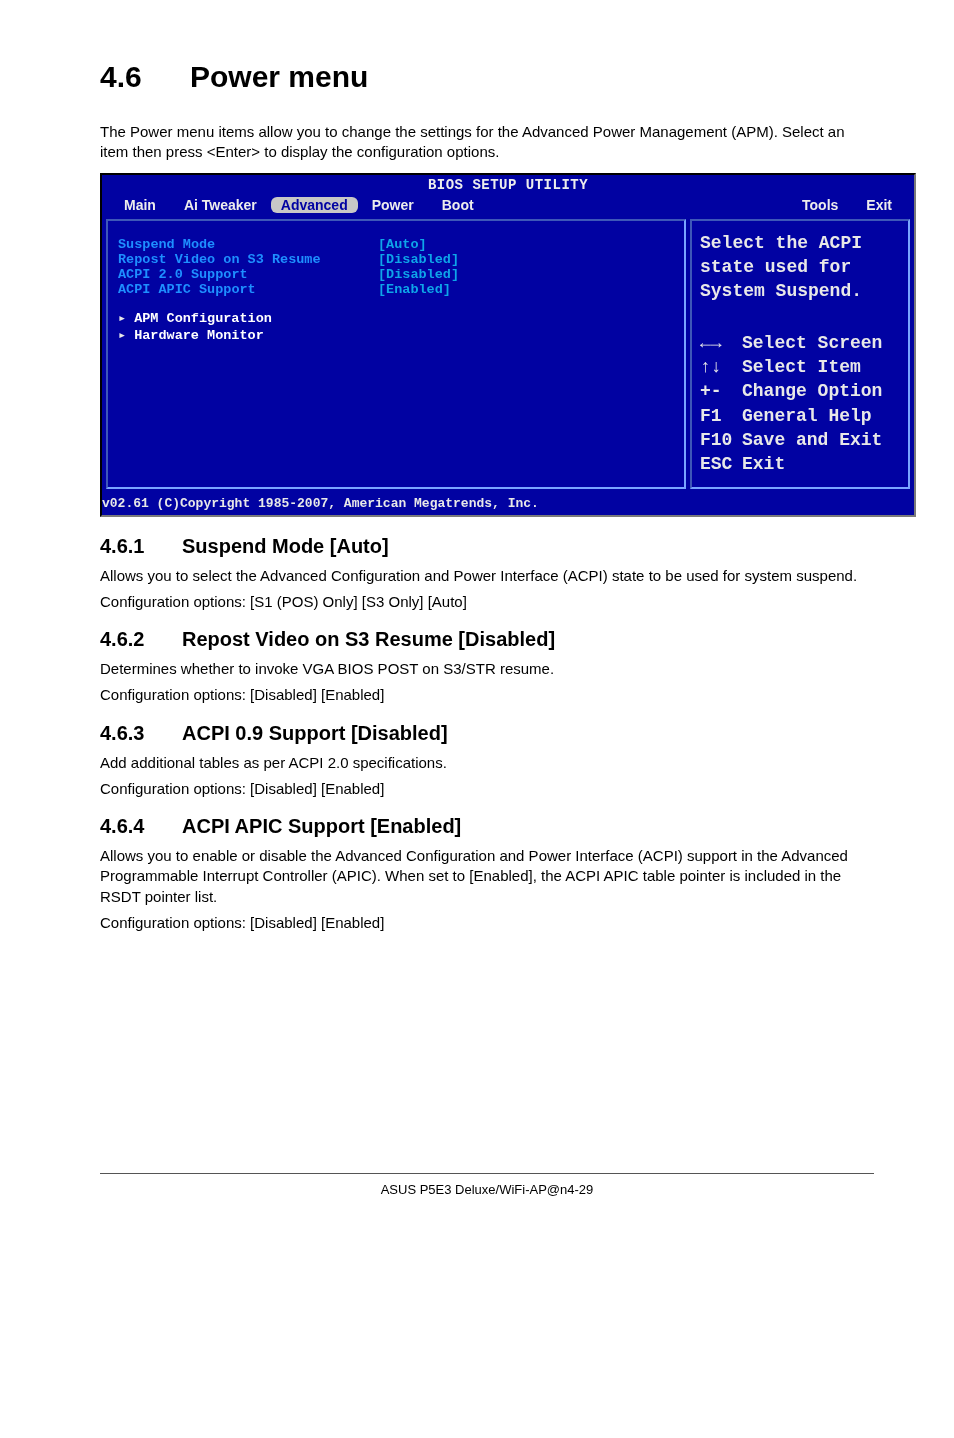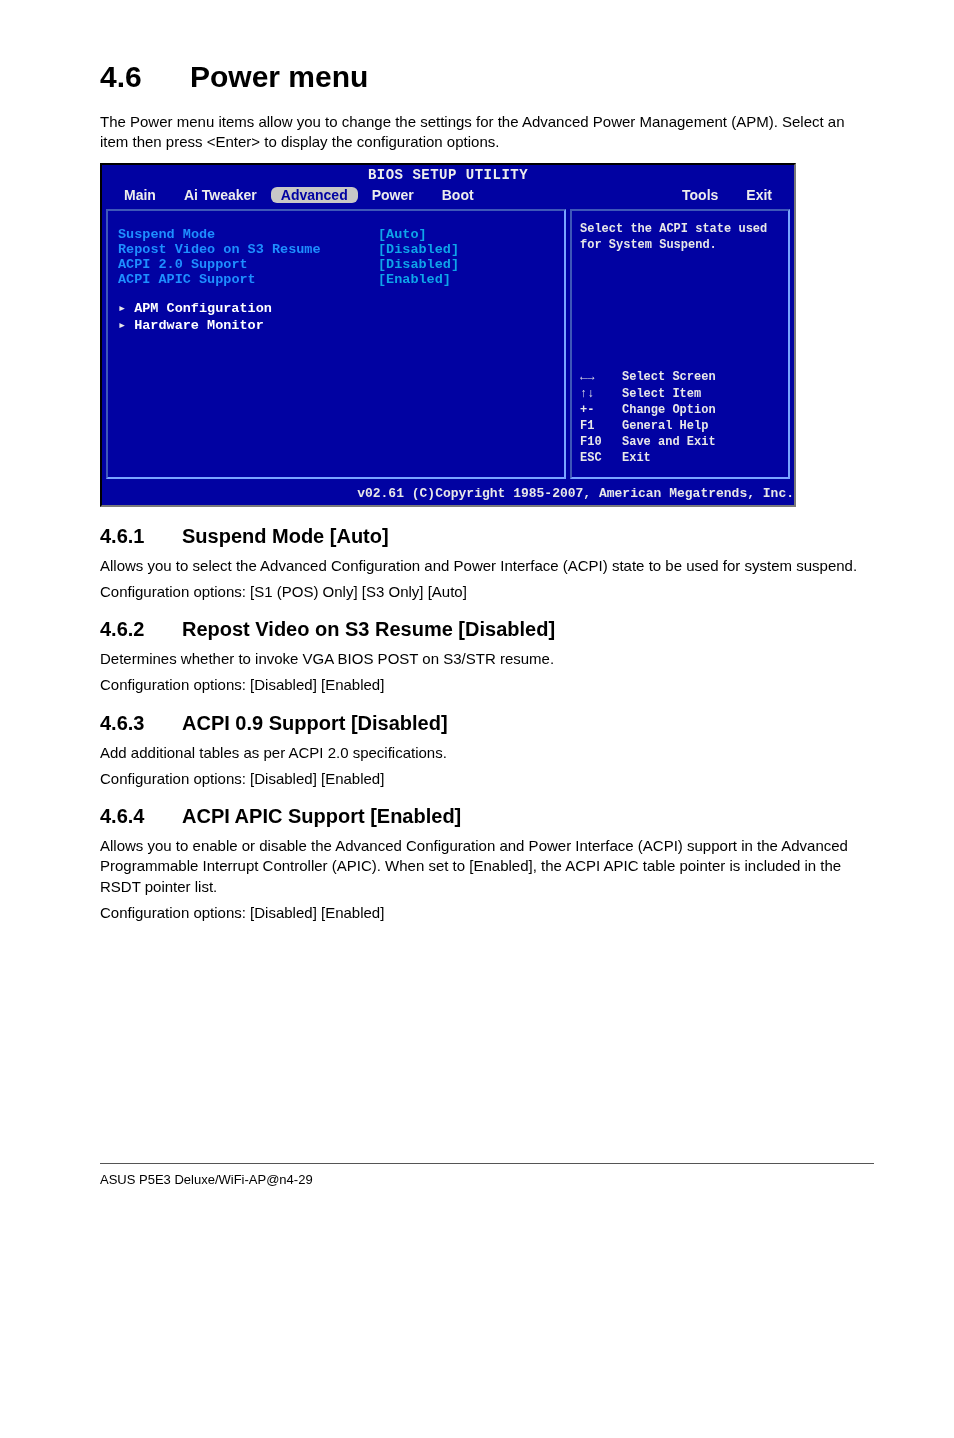--- a/index.html
+++ b/index.html
@@ -1,44 +1,44 @@
 <!DOCTYPE html>
 <html><head>
   <meta charset="utf-8">
   <style>
     * { margin: 0; padding: 0; box-sizing: border-box; }
     html, body { width: 954px; background: #fff; }
     body { font-family: Arial, Helvetica, sans-serif; color: #000; }
     .page { padding: 60px 80px 40px 100px; }
-    h1.sec { font-size: 30px; font-weight: 700; margin-bottom: 18px; }
+    h1.sec { font-size: 30px; font-weight: 700; margin-bottom: 28px; }
     h1.sec .num { display: inline-block; width: 90px; }
     p.body { font-size: 15px; line-height: 1.35; margin-bottom: 6px; }
-    .bios { margin: 10px 0 18px 0; width: 696px; }
+    .bios { margin: 10px 0 18px 0; width: 816px; }
     .bios-out { border-top: 2px solid #000; border-left: 2px solid #000; border-right: 2px solid #7a7a7a; border-bottom: 2px solid #7a7a7a; }
     .bios-title { background: #0102a2; color: #ededed; font-family: "Courier New", monospace; font-weight: 700; text-align: center; font-size: 14px; padding: 2px 0; letter-spacing: 0.5px; }
     .bios-tabs { background: #0102a2; color: #ededed; font-family: Liberation Sans, sans-serif; font-weight: 700; font-size: 14px; padding: 2px 8px; display: flex; justify-content: space-between; }
     .bios-tabs span { padding: 0 14px; }
     .bios-tabs span.sel { background: #c7c7c7; color: #0102a2; padding: 0 10px; border-radius: 6px; }
     .bios-tabs .spacer { flex: 1; }
     .bios-body { display: flex; background: #0102a2; }
     .bios-left { flex: 1; margin: 4px; border: 2px solid #79a5ff; border-top-color: #3e57b8; border-left-color: #3e57b8; padding: 16px 10px 60px 10px; font-family: "Courier New", monospace; font-size: 13.5px; color: #1e8fff; font-weight: 700; min-height: 270px; }
-    .bios-right { width: 220px; margin: 4px 4px 4px 0; border: 2px solid #79a5ff; border-top-color: #3e57b8; border-left-color: #3e57b8; padding: 10px 8px; font-family: "Courier New", monospace; font-size: 12px; color: #e8e8e8; font-weight: 700; display: flex; flex-direction: column; justify-content: space-between; }
+    .bios-right { width: 220px; margin: 4px 4px 4px 0; border: 2px solid #79a5ff; border-top-color: #3e57b8; border-left-color: #3e57b8; padding: 10px 8px; font-family: "Courier New", monospace; font-size: 18px; color: #e8e8e8; font-weight: 700; display: flex; flex-direction: column; justify-content: space-between; }
     .bios-left .row { display: flex; }
     .bios-left .row .lbl { width: 260px; }
     .bios-left .row .val { color: #0ea5e9; }
     .bios-left .sub { color: #ffffff; margin-top: 12px; }
     .bios-left .sub .arrow { color: #e8e8e8; margin-right: 8px; }
     .help-top { line-height: 1.35; }
     .help-bot { line-height: 1.35; }
     .help-bot .row { display: flex; }
     .help-bot .row .k { width: 42px; }
-    .bios-foot { background: #0102a2; color: #e8e8e8; font-family: "Courier New", monospace; font-weight: 700; font-size: 13px; text-align: right; padding: 3px 0 4px 0; }
+    .bios-foot { background: #0102a2; color: #e8e8e8; font-family: "Courier New", monospace; font-weight: 700; font-size: 13px; text-align: left; padding: 3px 0 4px 0; }
     h2.sub { font-size: 20px; font-weight: 700; margin: 16px 0 8px 0; }
     h2.sub .num { display: inline-block; width: 82px; }
-    .footer-line { border-top: 1px solid #555; margin-top: 240px; padding-top: 8px; display: flex; justify-content: flex-start; font-size: 13px; }
+    .footer-line { border-top: 1px solid #555; margin-top: 240px; padding-top: 8px; display: flex; justify-content: center; font-size: 13px; }
   </style>
 </head>
 <body>
 
 <div class="page">
 
   <h1 class="sec">
     <span class="num">4.6</span><span>Power menu</span>
   </h1>
 

